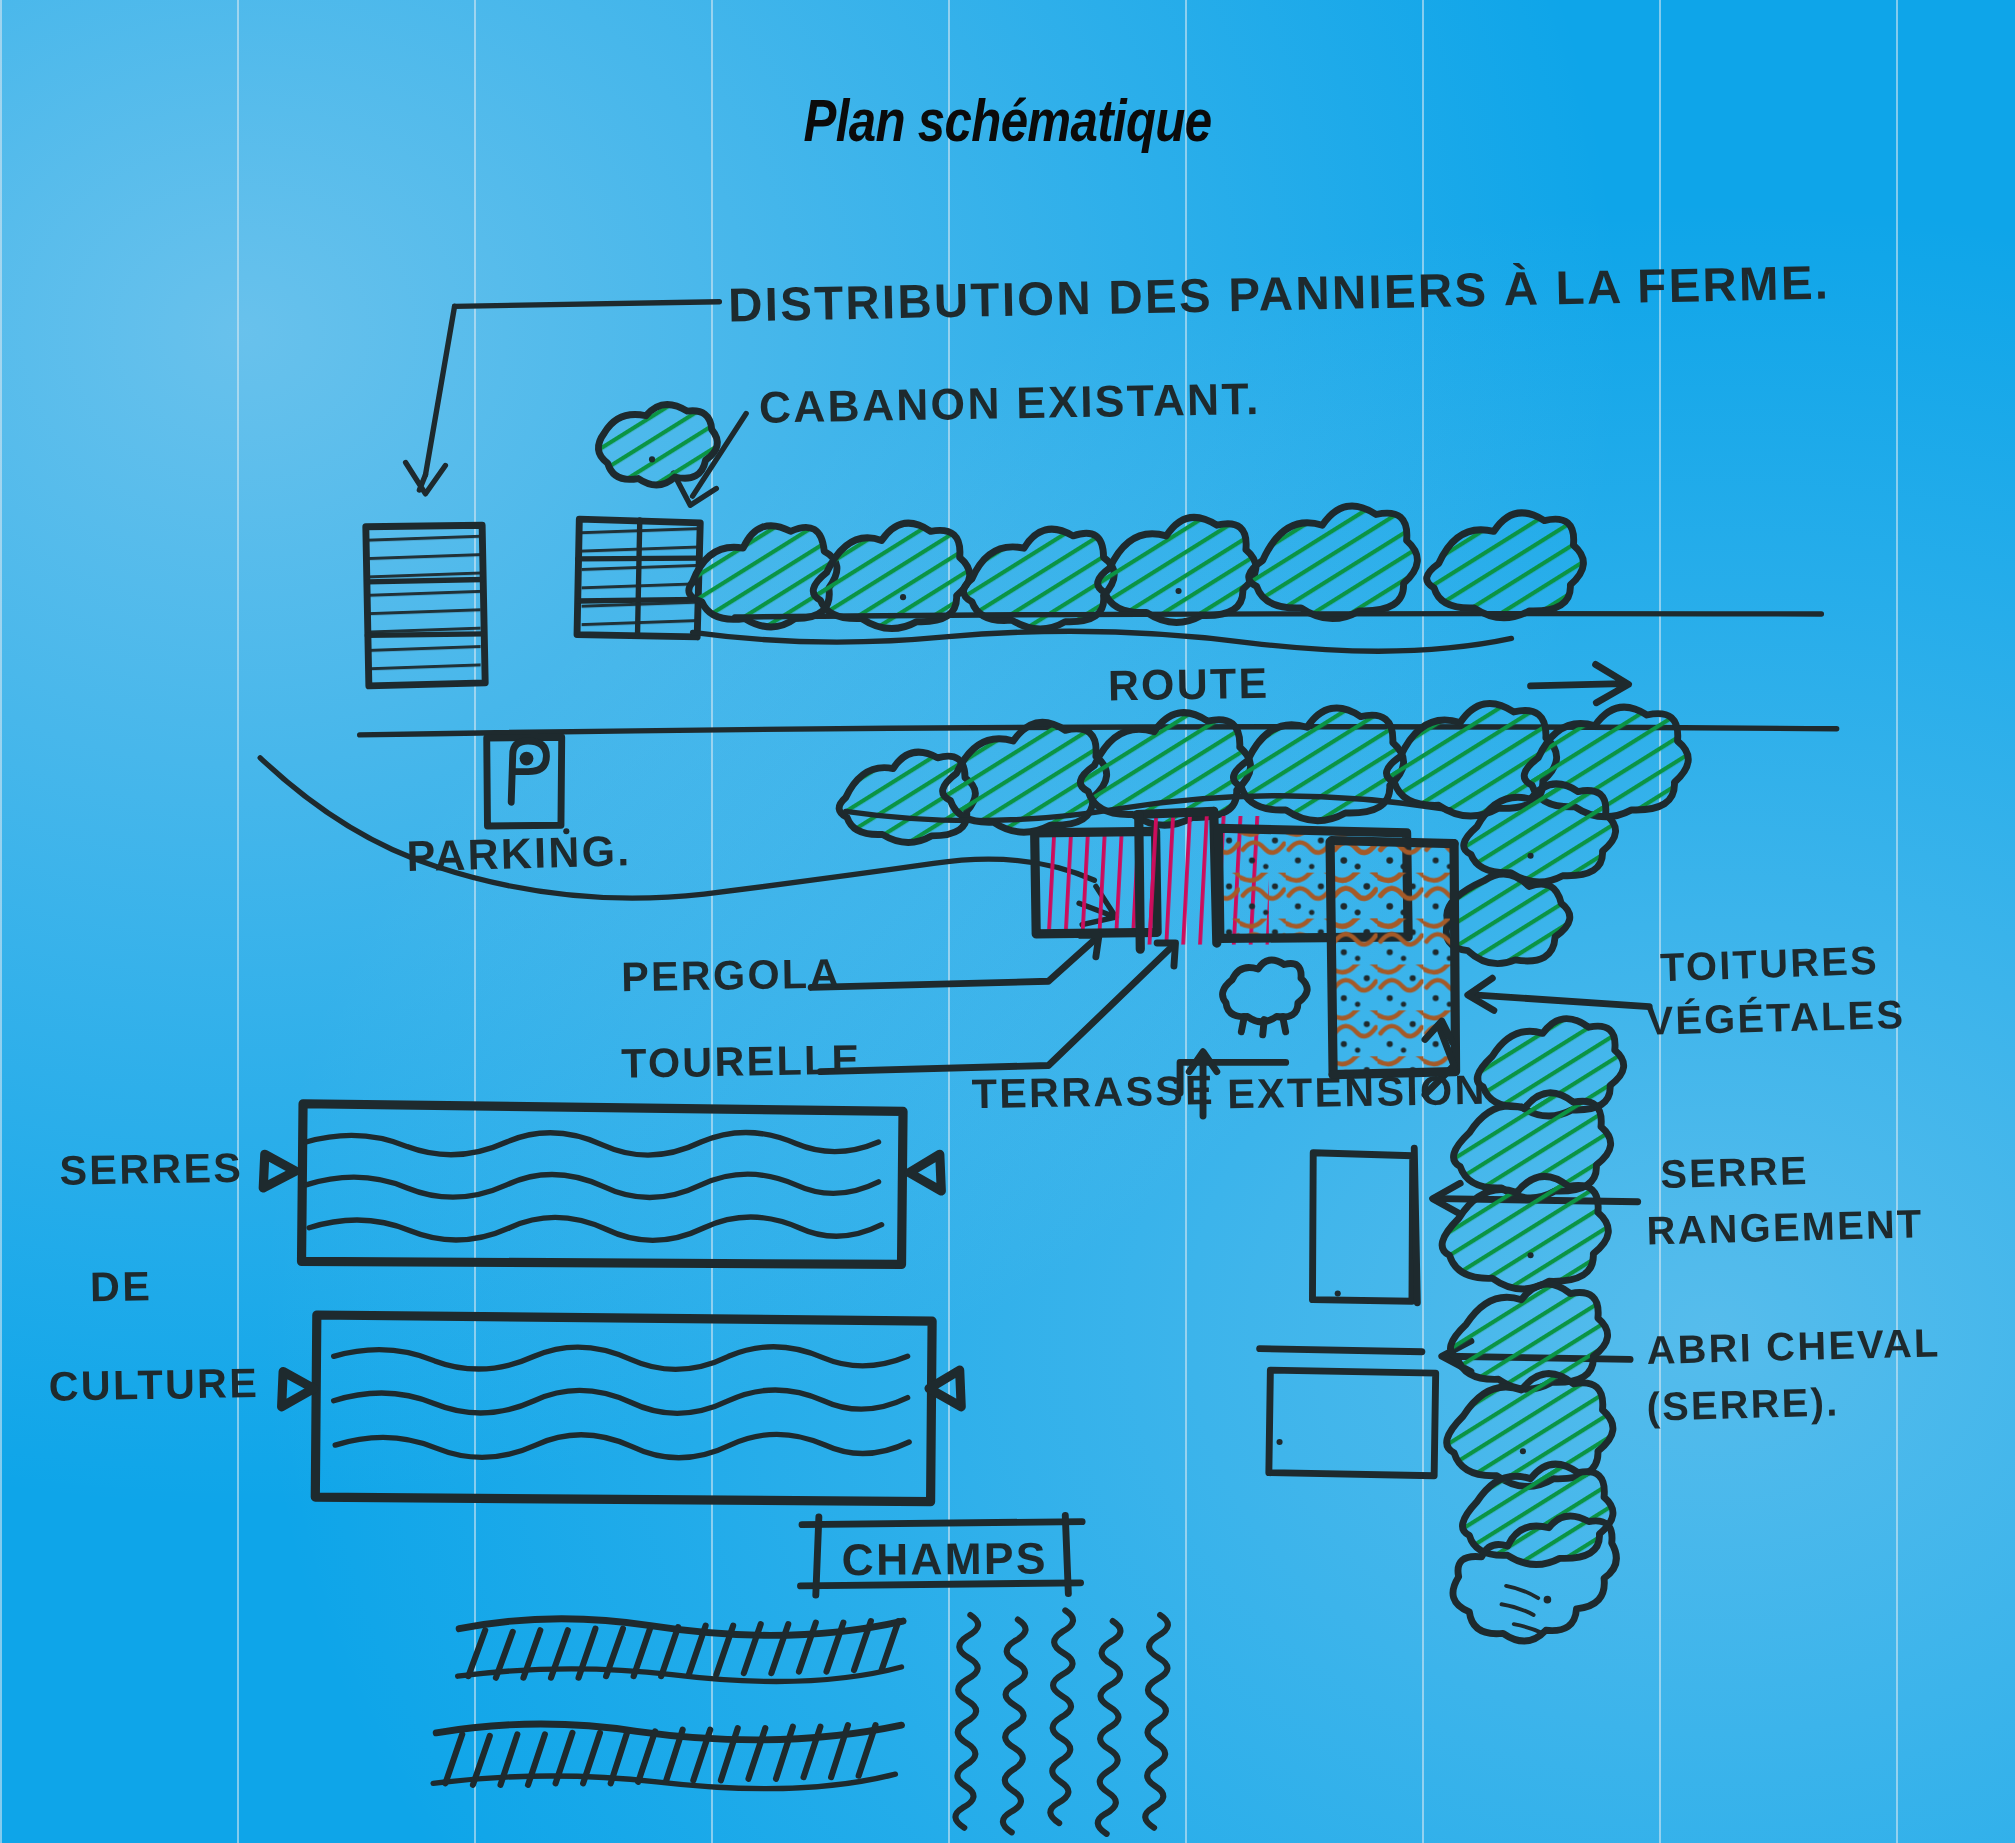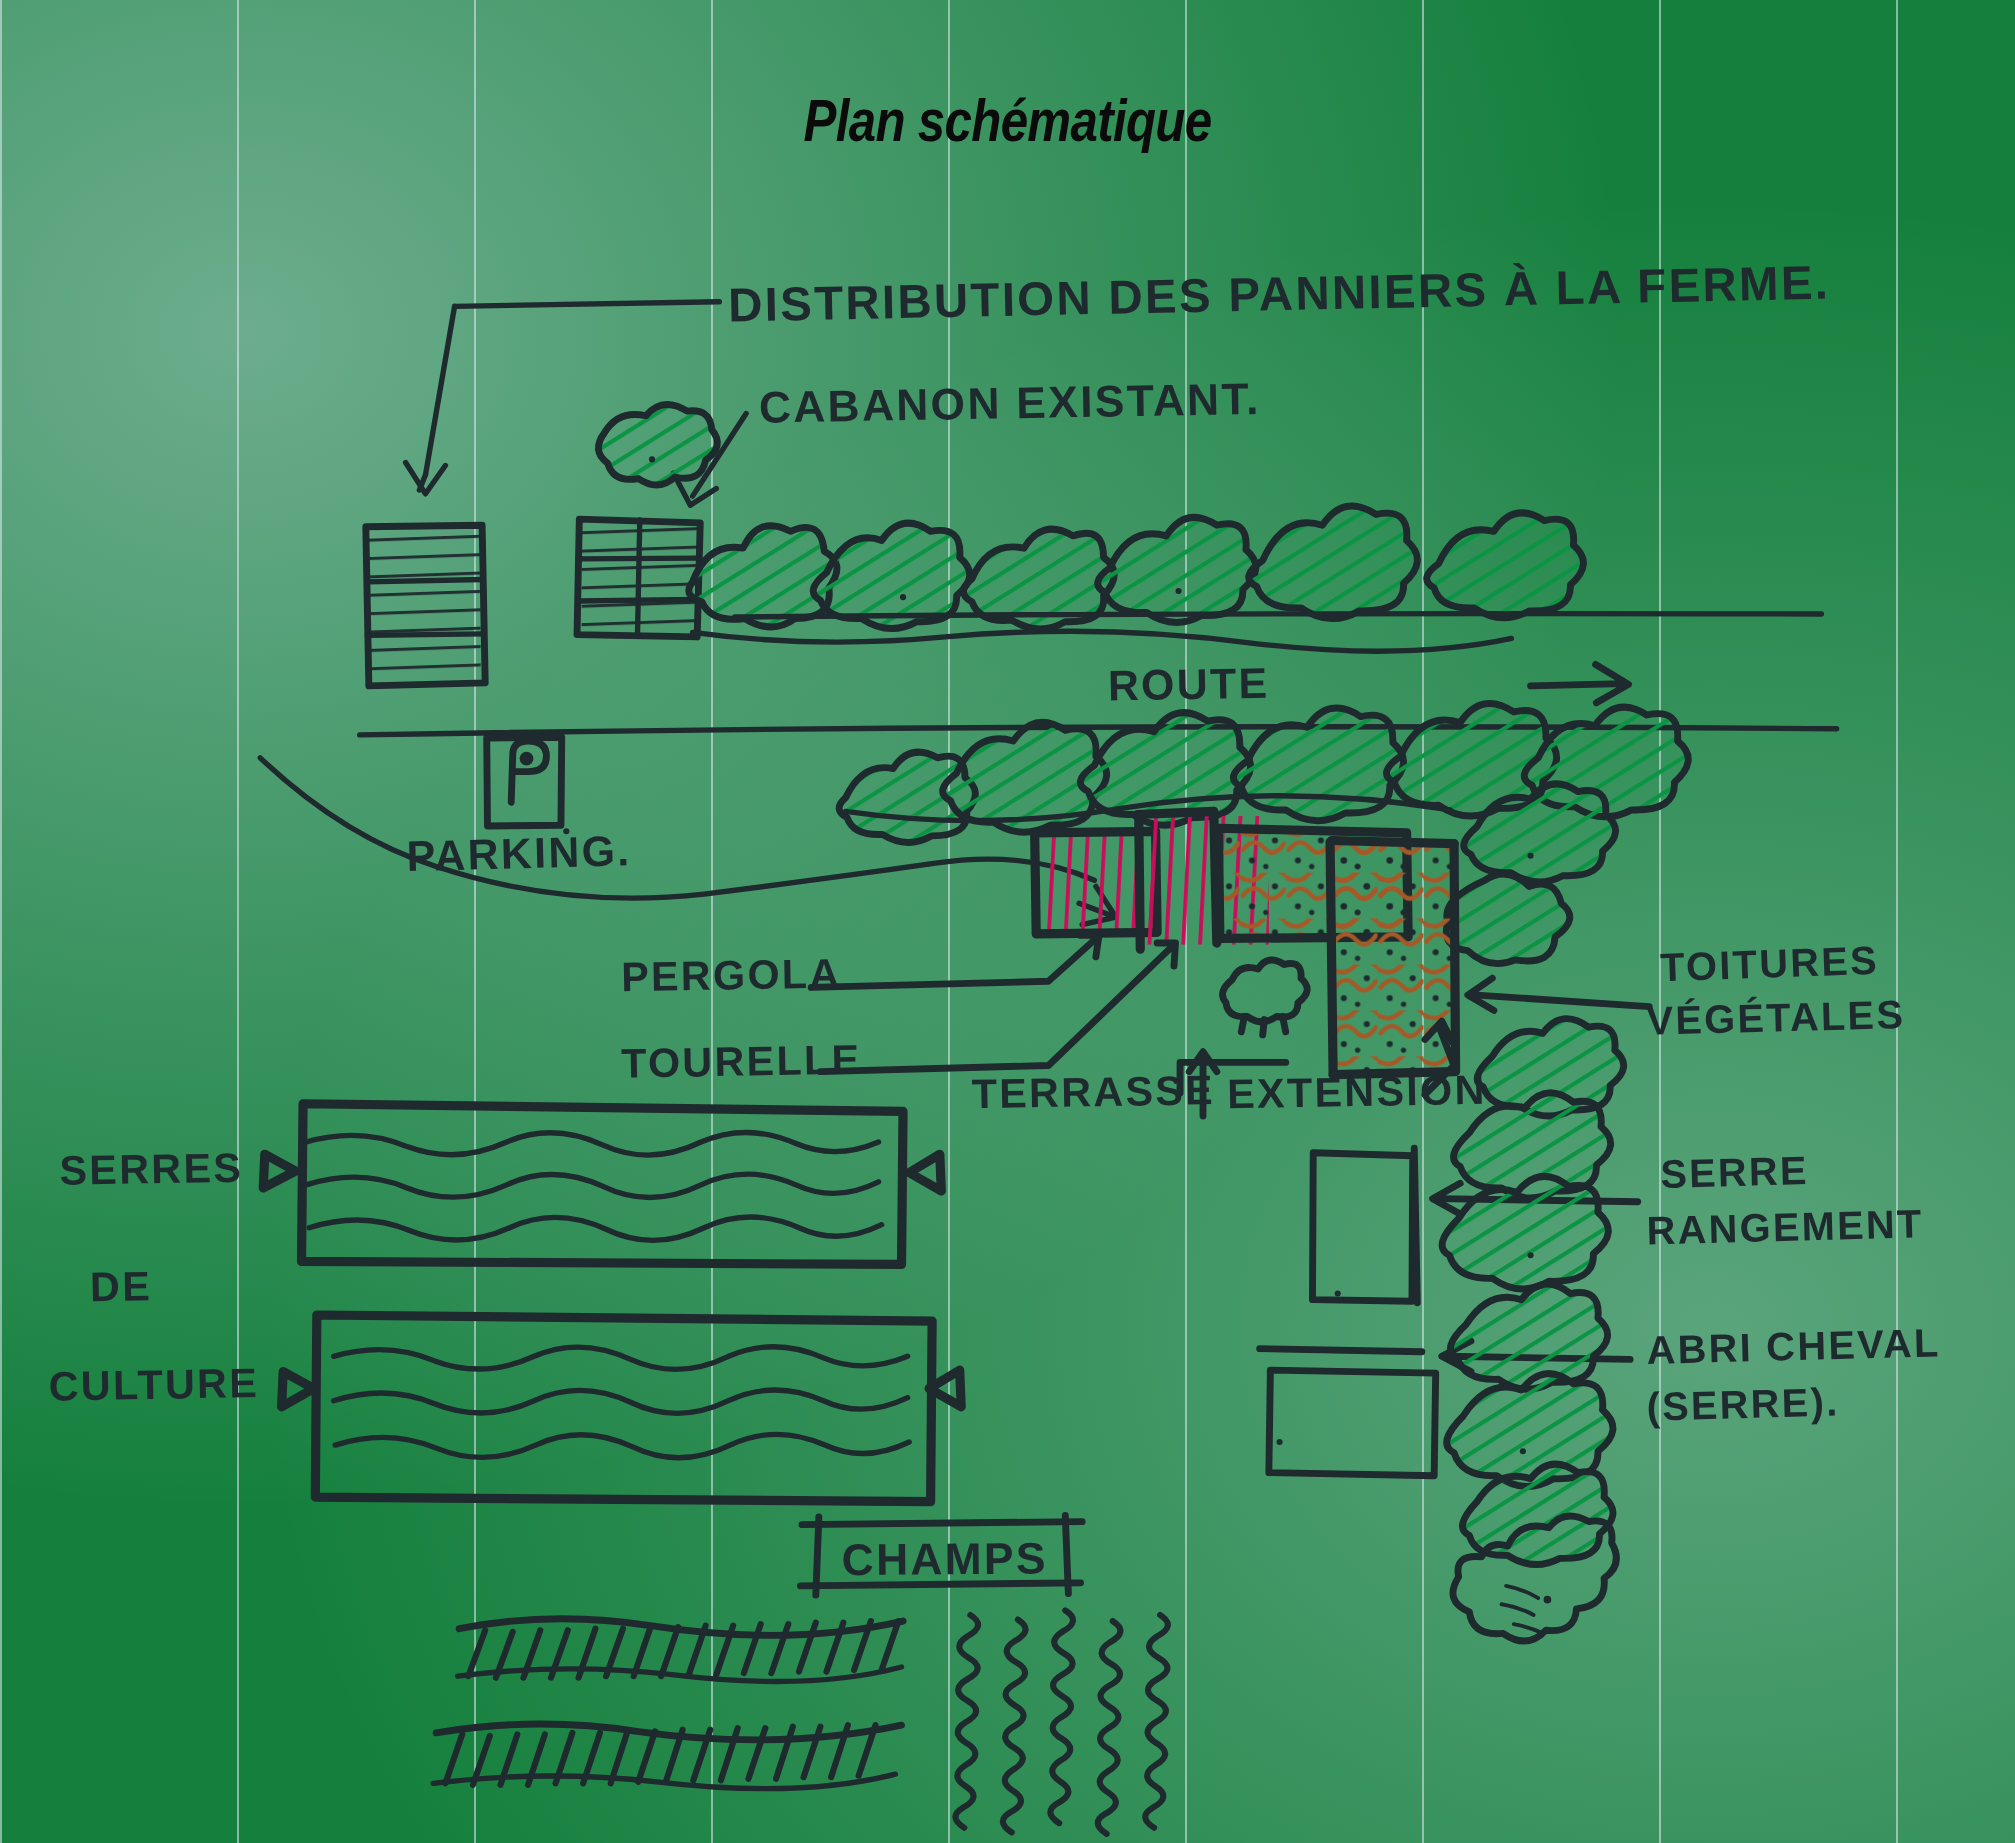--- a/index.html
+++ b/index.html
@@ -3,21 +3,21 @@
 <meta charset="utf-8">
 <title>Plan schématique</title>
 <style>
   html,body{margin:0;padding:0;background:#ffffff;}
   body{
     width:2015px;height:1844px;
     font-family:"Liberation Sans", sans-serif;
     background:#fefeff;
     position:relative;overflow:hidden;
   }
-  #sheet{position:absolute;inset:0;background:#15803d;}
+  #sheet{position:absolute;inset:0;background:#0ea5e9;}
   
   #paper-tint{
     position:absolute;inset:0;
     background:
       linear-gradient(90deg, rgba(225,235,243,.55) 0 1.5px, rgba(0,0,0,0) 1.5px 100%) 0 0/237px 100%,
       radial-gradient(ellipse at 12% 18%, rgba(214,228,240,.45), rgba(255,255,255,0) 55%),
       radial-gradient(ellipse at 85% 72%, rgba(220,232,242,.35), rgba(255,255,255,0) 60%);
     pointer-events:none;
   }
   #title{

